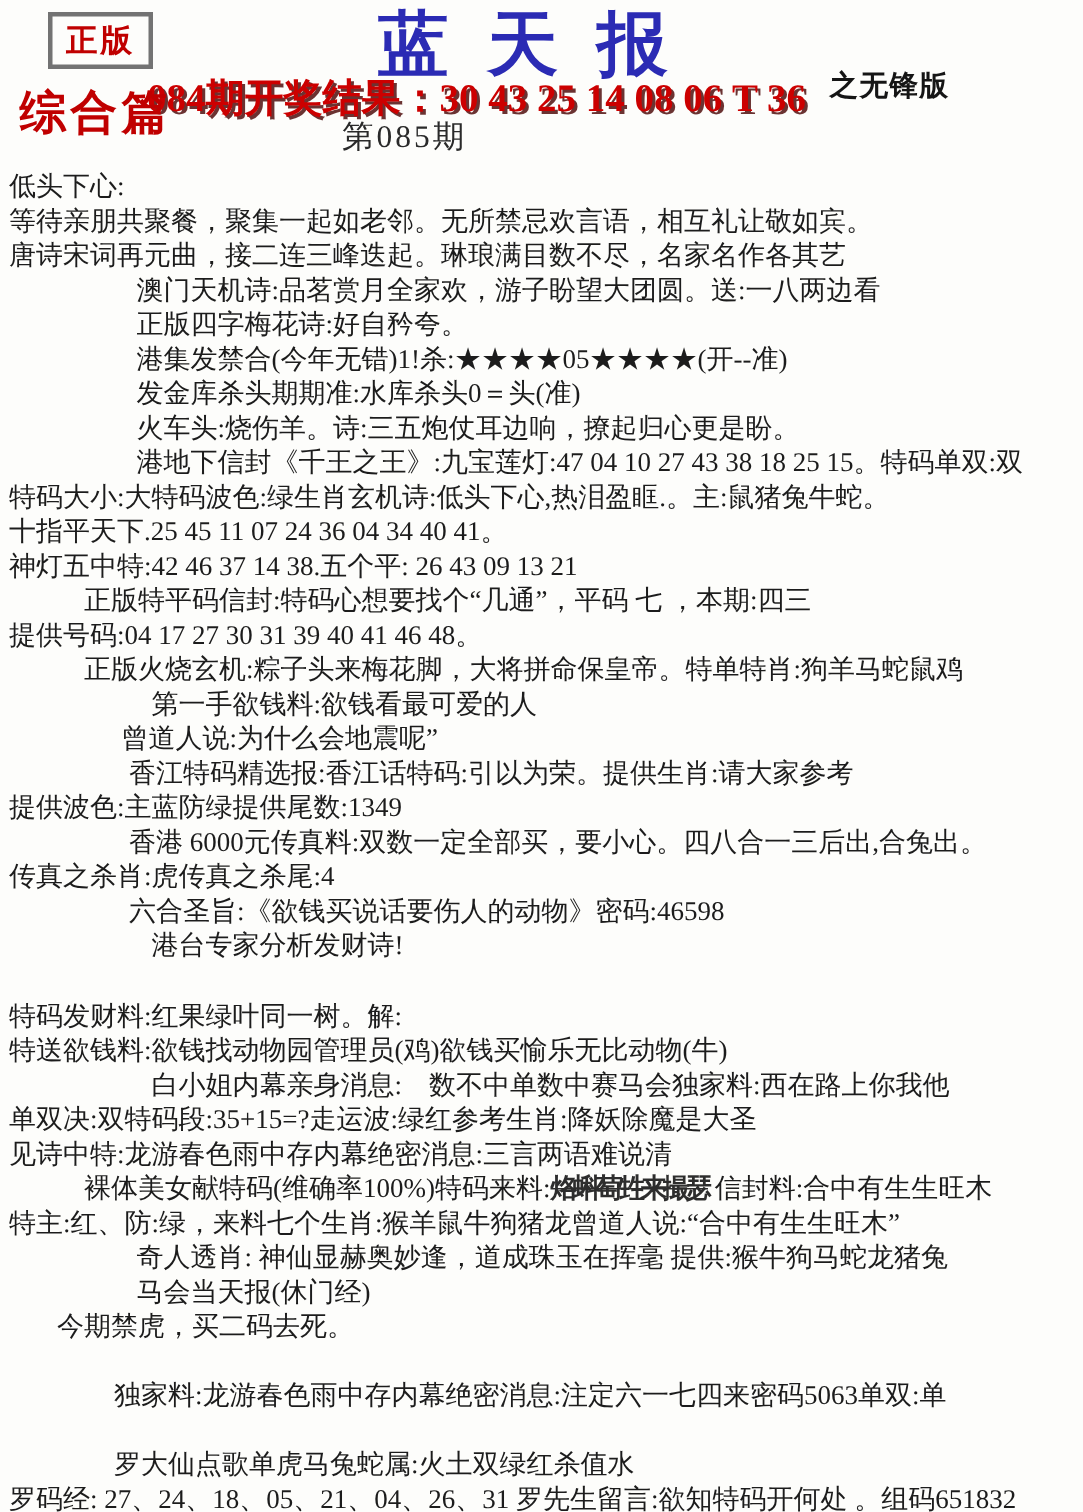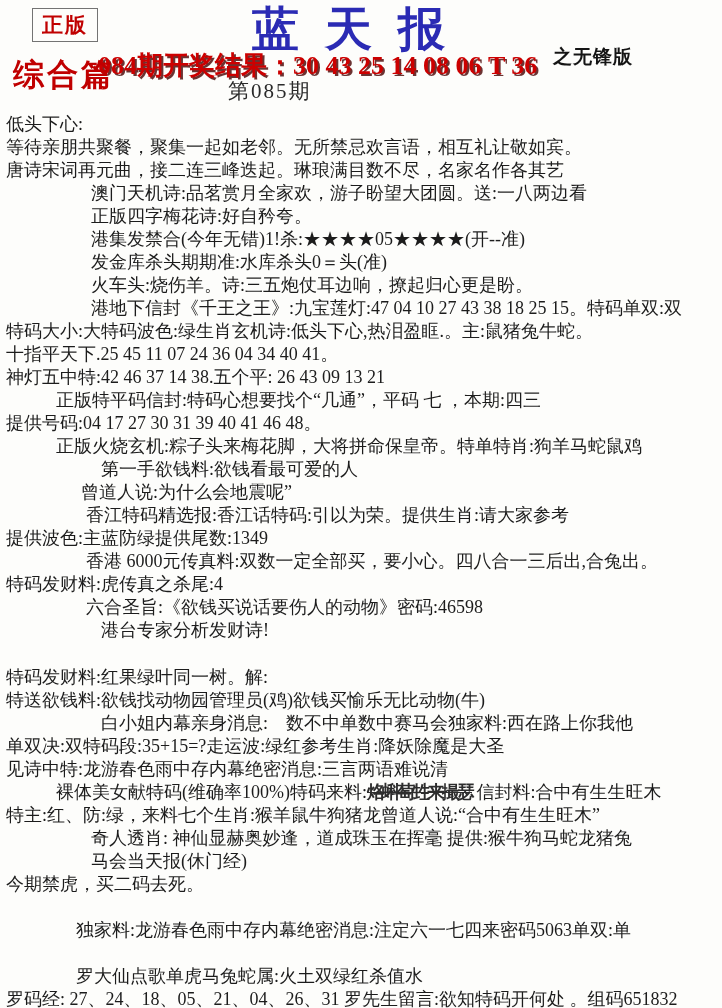--- a/index.html
+++ b/index.html
@@ -4,21 +4,21 @@
 <style>
   html,body{margin:0;padding:0;background:#777;}
   .page{
     position:relative;width:722px;height:1008px;margin:0 auto;
     background:#fdfdfb;overflow:hidden;
     font-family:"Liberation Serif","DejaVu Serif",serif;
     color:#1c1c1c;
   }
   .badge{
     position:absolute;left:32px;top:8px;
-    border:1px solid #737373;color:#c00000;
+    border:3px solid #737373;color:#c00000;
     font-size:21px;font-weight:bold;padding:2px 9px;letter-spacing:2px;
   }
   .title{
     position:absolute;left:252px;top:-2px;
     color:#2b2bb4;font-size:47px;font-weight:bold;
     letter-spacing:26px;white-space:nowrap;
   }
   .edition{
     position:absolute;left:553px;top:44px;
     font-size:19px;font-weight:bold;color:#151515;letter-spacing:1px;
@@ -71,31 +71,31 @@
       <div class="line" style="padding-left: 0px;">十指平天下.25 45 11 07 24 36 04 34 40 41。</div>
       <div class="line" style="padding-left: 0px;">神灯五中特:42 46 37 14 38.五个平: 26 43 09 13 21</div>
       <div class="line" style="padding-left: 50px;">正版特平码信封:特码心想要找个“几通”，平码 七 ，本期:四三</div>
       <div class="line" style="padding-left: 0px;">提供号码:04 17 27 30 31 39 40 41 46 48。</div>
       <div class="line" style="padding-left: 50px;">正版火烧玄机:粽子头来梅花脚，大将拼命保皇帝。特单特肖:狗羊马蛇鼠鸡</div>
       <div class="line" style="padding-left: 95px;">第一手欲钱料:欲钱看最可爱的人</div>
       <div class="line" style="padding-left: 75px;">曾道人说:为什么会地震呢”</div>
       <div class="line" style="padding-left: 80px;">香江特码精选报:香江话特码:引以为荣。提供生肖:请大家参考</div>
       <div class="line" style="padding-left: 0px;">提供波色:主蓝防绿提供尾数:1349</div>
       <div class="line" style="padding-left: 80px;">香港 6000元传真料:双数一定全部买，要小心。四八合一三后出,合兔出。</div>
-      <div class="line" style="padding-left: 0px;">特码发财料:虎传真之杀尾:4</div>
+      <div class="line" style="padding-left: 0px;">传真之杀肖:虎传真之杀尾:4</div>
       <div class="line" style="padding-left: 80px;">六合圣旨:《欲钱买说话要伤人的动物》密码:46598</div>
       <div class="line" style="padding-left: 95px;">港台专家分析发财诗!</div>
       <div class="line" style="padding-left: 0px; margin-top: 24px;">特码发财料:红果绿叶同一树。解:</div>
       <div class="line" style="padding-left: 0px;">特送欲钱料:欲钱找动物园管理员(鸡)欲钱买愉乐无比动物(牛)</div>
       <div class="line" style="padding-left: 95px;">白小姐内幕亲身消息:　数不中单数中赛马会独家料:西在路上你我他</div>
       <div class="line" style="padding-left: 0px;">单双决:双特码段:35+15=?走运波:绿红参考生肖:降妖除魔是大圣</div>
       <div class="line" style="padding-left: 0px;">见诗中特:龙游春色雨中存内幕绝密消息:三言两语难说清</div>
       <div class="line" style="padding-left: 50px;"><span>裸体美女献特码(维确率100%)特码来料:</span><span class="garbled">烙蝌萄甡来撮瑟</span><span> 信封料:合中有生生旺木</span></div>
       <div class="line" style="padding-left: 0px;">特主:红、防:绿，来料七个生肖:猴羊鼠牛狗猪龙曾道人说:“合中有生生旺木”</div>
       <div class="line" style="padding-left: 85px;">奇人透肖: 神仙显赫奥妙逢，道成珠玉在挥毫 提供:猴牛狗马蛇龙猪兔</div>
       <div class="line" style="padding-left: 85px;">马会当天报(休门经)</div>
-      <div class="line" style="padding-left: 0px;">今期禁虎，买二码去死。</div>
+      <div class="line" style="padding-left: 0px; margin-left: 32px;">今期禁虎，买二码去死。</div>
       <div class="line" style="padding-left: 0px;"></div>
       <div class="line" style="padding-left: 70px;">独家料:龙游春色雨中存内幕绝密消息:注定六一七四来密码5063单双:单</div>
       <div class="line" style="padding-left: 70px; margin-top: 23px;">罗大仙点歌单虎马兔蛇属:火土双绿红杀值水</div>
       <div class="line" style="padding-left: 0px;">罗码经: 27、24、18、05、21、04、26、31 罗先生留言:欲知特码开何处 。组码651832</div>
     </div>
 </div>
 
 </body></html>

